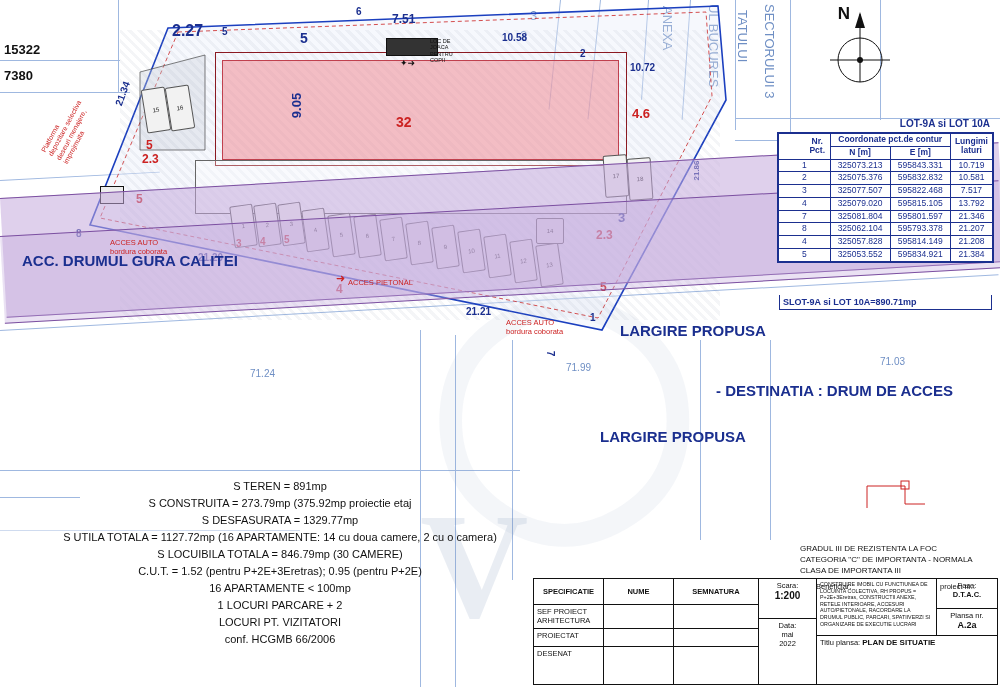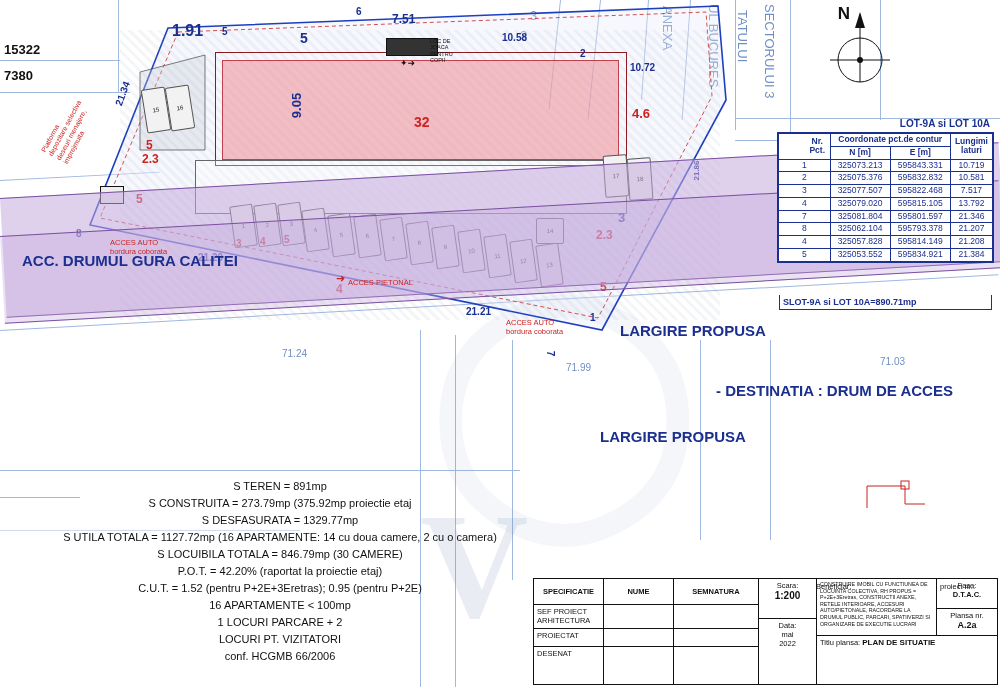--- a/index.html
+++ b/index.html
@@ -100,21 +100,21 @@
   </svg>
 
   <div style="position:absolute;left:120px;top:30px;width:600px;height:290px;
        background:repeating-linear-gradient(45deg,rgba(150,160,180,.10) 0 3px,transparent 3px 7px);clip-path:polygon(10%,0,0,0);"></div>
 
   <div class="bld" style="left:222px;top:60px;width:395px;height:98px;"></div>
   <div class="bld" style="left:215px;top:52px;width:410px;height:112px;background:none;border:1px solid #8b1a22;"></div>
   <div style="position:absolute;left:195px;top:160px;width:430px;height:52px;border:1px solid #666;background:rgba(255,255,255,.3);"></div>
 
   <div class="dimtxt" style="left:284px;top:98px;transform:rotate(-90deg);font-size:13px;">9.05</div>
-  <div class="dimred" style="left:396px;top:114px;font-size:14px;margin-left:18px;">32</div>
+  <div class="dimred" style="left:396px;top:114px;font-size:14px;">32</div>
 
   <div class="playbox" style="left:386px;top:38px;width:46px;height:12px;background:#333;"></div>
   <div style="position:absolute;left:430px;top:38px;font-size:5.5px;color:#111;line-height:1.15;">
     <div>LOC DE</div>
     <div>JOACA</div>
     <div>PENTRU</div>
     <div>COPII</div>
   </div>
   <div style="position:absolute;left:400px;top:58px;font-size:9px;color:#111;">✦➜</div>
 
@@ -170,21 +170,21 @@
   <div class="car" style="left:604px;top:155px;width:22px;height:40px;transform:rotate(-4deg);">
       <span>17</span>
     </div>
   <div class="car" style="left:628px;top:158px;width:22px;height:40px;transform:rotate(-4deg);">
       <span>18</span>
     </div>
 
   <div style="position:absolute;left:100px;top:186px;width:22px;height:16px;border:1px solid #111;background:#eee;"></div>
   <div class="leg" style="left:40px;top:150px;width:64px;transform:rotate(-62deg);transform-origin:left top;color:#cc2222;">Platforma depozitare selectiva deseuri menajere, imprejmuita</div>
 
-  <div class="dimtxt" style="left:172px;top:22px;font-size:16px;">1.91</div>
+  <div class="dimtxt" style="left:172px;top:22px;font-size:16px;">2.27</div>
   <div class="dimtxt" style="left:222px;top:26px;">5</div>
   <div class="dimtxt" style="left:300px;top:30px;font-size:14px;">5</div>
   <div class="dimtxt" style="left:356px;top:6px;">6</div>
   <div class="dimtxt" style="left:392px;top:12px;font-size:12px;">7.51</div>
   <div class="dimtxt" style="left:502px;top:32px;">10.58</div>
   <div class="dimtxt" style="left:630px;top:62px;">10.72</div>
   <div class="dimtxt" style="left:580px;top:48px;">2</div>
   <div class="dimtxt" style="left:110px;top:88px;transform:rotate(-70deg);">21.34</div>
   <div class="dimred" style="left:146px;top:138px;font-size:12px;">5</div>
   <div class="dimred" style="left:142px;top:152px;font-size:12px;">2.3</div>
@@ -193,21 +193,21 @@
   <div class="dimred" style="left:632px;top:106px;font-size:13px;">4.6</div>
   <div class="dimtxt" style="left:618px;top:210px;font-size:13px;">3</div>
   <div class="dimred" style="left:596px;top:228px;font-size:12px;">2.3</div>
   <div class="dimred" style="left:600px;top:280px;font-size:12px;">5</div>
   <div class="dimtxt" style="left:590px;top:312px;">1</div>
   <div class="dimtxt" style="left:548px;top:348px;transform:rotate(90deg);">7</div>
   <div class="dimtxt" style="left:198px;top:252px;">21.20</div>
   <div class="dimtxt" style="left:466px;top:306px;">21.21</div>
   <div class="dimred" style="left:336px;top:282px;font-size:12px;">4</div>
   <div class="dimtxt" style="left:686px;top:166px;transform:rotate(-90deg);font-size:8px;">21.86</div>
-  <div class="cadtxt" style="left:250px;top:348px;margin-left:32px;">71.24</div>
+  <div class="cadtxt" style="left:250px;top:368px;">71.24</div>
   <div class="cadtxt" style="left:566px;top:362px;">71.99</div>
   <div class="cadtxt" style="left:880px;top:356px;">71.03</div>
 
   <div class="dimtxt" style="left:236px;top:238px;color:#cc2222;">3</div>
   <div class="dimtxt" style="left:260px;top:236px;color:#cc2222;">4</div>
   <div class="dimtxt" style="left:284px;top:234px;color:#cc2222;">5</div>
 
   <div class="roadband"></div>
   <div class="roadband b2"></div>
   <div class="roadlabel" style="left:22px;top:252px;">ACC. DRUMUL GURA CALITEI</div>
@@ -298,33 +298,38 @@
       </table>
   </div>
   <div class="lotsum">SLOT-9A si LOT 10A=890.71mp</div>
 
   <div class="notes">
     <div>S TEREN = 891mp</div>
     <div>S CONSTRUITA = 273.79mp (375.92mp proiectie etaj</div>
     <div>S DESFASURATA = 1329.77mp</div>
     <div>S UTILA TOTALA = 1127.72mp (16 APARTAMENTE: 14 cu doua camere, 2 cu o camera)</div>
     <div>S LOCUIBILA TOTALA = 846.79mp (30 CAMERE)</div>
-    <div>P.O.T. = 42.20% (raportat la proiectie etaj)</div>
     <div>C.U.T. = 1.52 (pentru P+2E+3Eretras); 0.95 (pentru P+2E)</div>
     <div>16 APARTAMENTE &lt; 100mp</div>
     <div>1 LOCURI PARCARE + 2</div>
     <div>LOCURI PT. VIZITATORI</div>
     <div>conf. HCGMB 66/2006</div>
   </div>
 
   <svg width="70" height="40" style="position:absolute;left:865px;top:478px;">
     <path d="M2,30 L2,8 L40,8 L40,26 L60,26" stroke="#cc2222" fill="none" stroke-width="1"></path>
     <rect x="36" y="3" width="8" height="8" fill="none" stroke="#cc2222" stroke-width="1"></rect>
   </svg>
 
+  <div class="firenote">
+    <div>GRADUL III DE REZISTENTA LA FOC</div>
+    <div>CATEGORIA "C" DE IMPORTANTA - NORMALA</div>
+    <div>CLASA DE IMPORTANTA III</div>
+    <div>RISC MIC DE INCENDIU</div>
+  </div>
 
   <div class="titleblock">
     <div class="tb-grid">
 
       <div class="tb-cell tb-head" style="left:0;top:0;width:70px;height:26px;line-height:22px;">SPECIFICATIE</div>
       <div class="tb-cell tb-head" style="left:70px;top:0;width:70px;height:26px;line-height:22px;">NUME</div>
       <div class="tb-cell tb-head" style="left:140px;top:0;width:85px;height:26px;line-height:22px;">SEMNATURA</div>
 
       <div class="tb-cell" style="left:0;top:26px;width:70px;height:24px;white-space:pre-line;"><span>SEF PROIECT
 ARHITECTURA</span></div>

